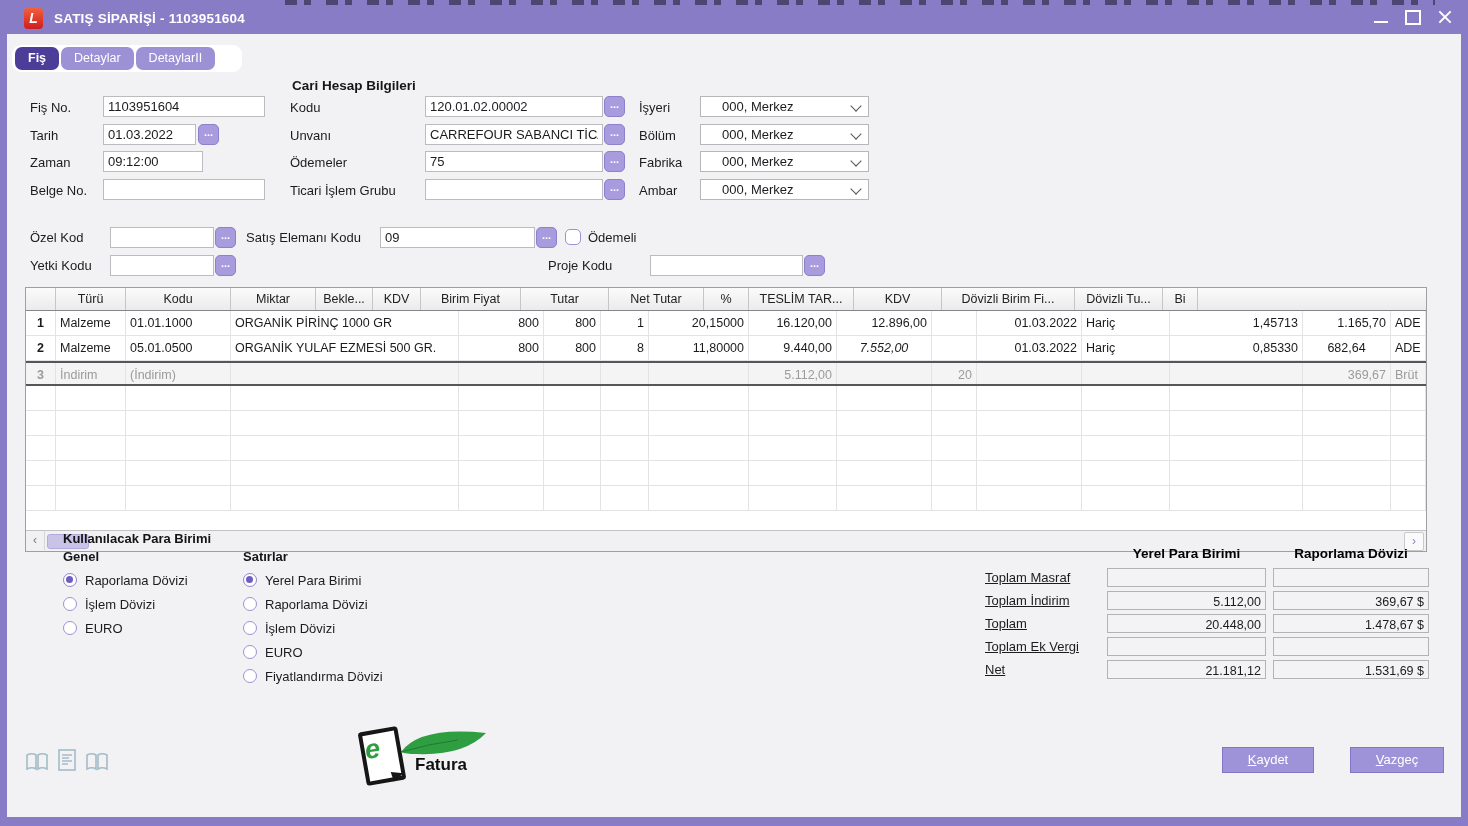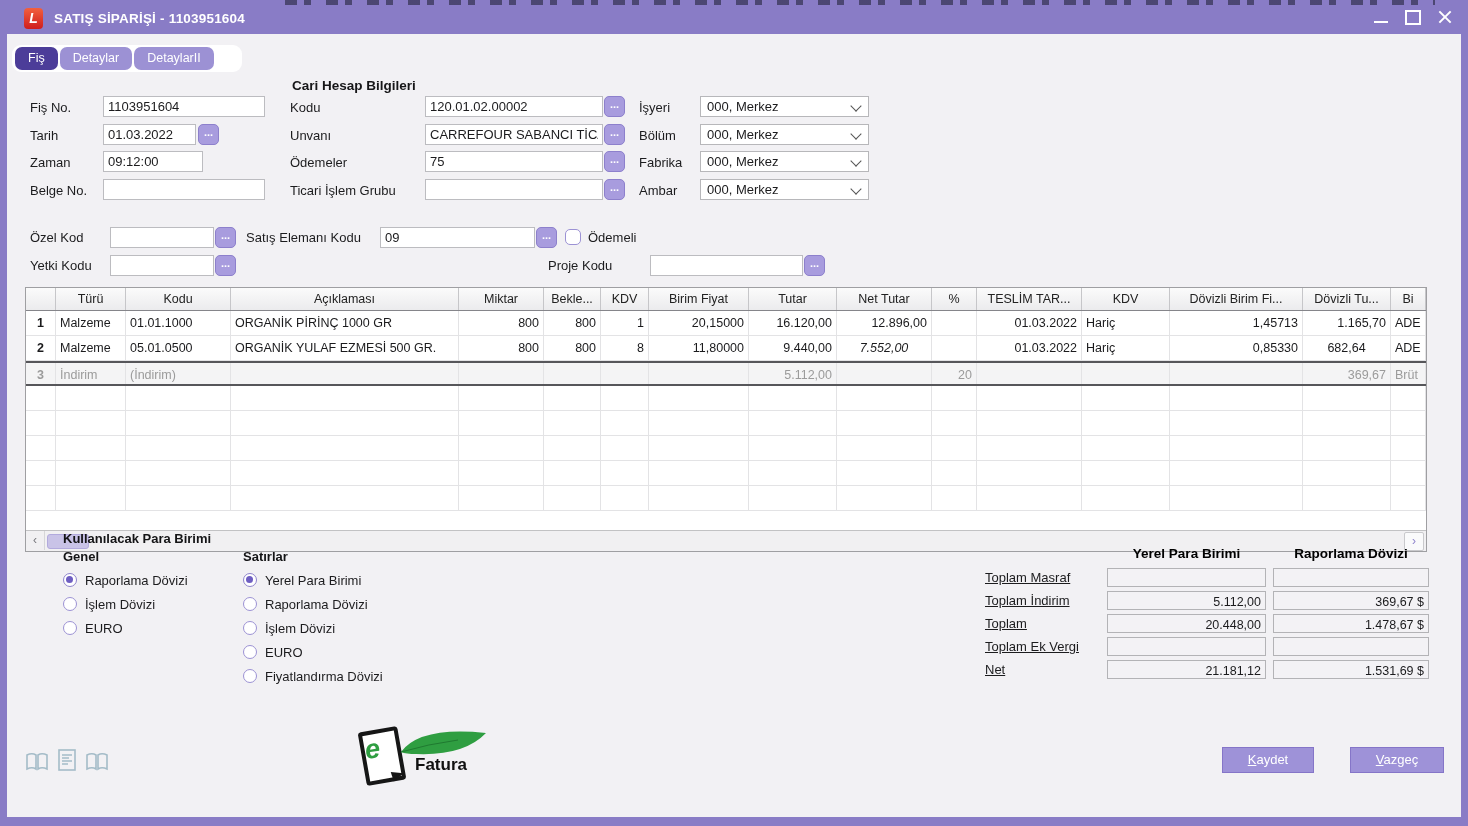--- a/index.html
+++ b/index.html
@@ -15,30 +15,30 @@
   .ctl-min{width:14px;height:2px;background:#fff;margin-top:9px;}
   .ctl-max{width:12px;height:11px;border:2px solid #fff;background:transparent;}
   .ctl-x{position:relative;width:14px;height:14px;}
   .ctl-x::before,.ctl-x::after{content:"";position:absolute;left:6px;top:-1px;width:2px;height:16px;background:#fff;}
   .ctl-x::before{transform:rotate(45deg);} .ctl-x::after{transform:rotate(-45deg);}
   
   .content{position:absolute;left:7px;top:34px;width:1454px;height:783px;background:#f2f1f4;}
   .tabstrip{position:absolute;left:5px;top:11px;width:230px;height:27px;background:#fff;border-radius:9px;
     display:flex;align-items:center;padding-left:3px;box-sizing:border-box;}
   .tab{height:23px;line-height:23px;padding:0 13px;font-size:12.5px;color:#fff;border-radius:7px;white-space:nowrap;}
-  .tab.active{background:#4c3d99;font-weight:normal;}
+  .tab.active{background:#4c3d99;font-weight:bold;}
   .tab.inactive{background:#9c91d4;margin-left:2px;}
   .lbl{position:absolute;font-size:13px;color:#1c1c1e;white-space:nowrap;}
   .hdr{position:absolute;font-size:13.5px;font-weight:bold;color:#161618;white-space:nowrap;}
   .inp{position:absolute;height:21px;border:1px solid #bcbcc0;background:#fff;font-size:13px;padding:0 4px;
     font-family:"Liberation Sans",sans-serif;box-sizing:border-box;color:#1b1b1d;outline:none;}
   .dots{position:absolute;width:21px;height:21px;background:#a89cde;border:1px solid #8d80cc;border-radius:5px;
     color:#fff;font-weight:bold;font-size:11px;line-height:15px;text-align:center;box-sizing:border-box;cursor:pointer;}
   .sel{position:absolute;height:21px;border:1px solid #b7b7ba;background:#fff;font-size:13px;display:flex;
-    align-items:center;padding:0 6px;box-sizing:border-box;color:#1b1b1d;}
+    align-items:center;padding:0 21px;box-sizing:border-box;color:#1b1b1d;}
   .chev{position:absolute;right:8px;top:5px;width:7px;height:7px;border-right:1.6px solid #555;
     border-bottom:1.6px solid #555;transform:rotate(45deg);}
   .chk{position:absolute;width:16px;height:16px;border:1.6px solid #9c92d4;border-radius:5px;background:#fff;box-sizing:border-box;}
   
   .gridwrap{position:absolute;left:18px;top:253px;width:1400px;border:1px solid #9f9fa2;background:#fff;}
   .gbody{height:219px;overflow:hidden;}
   .ghead{display:flex;height:22px;background:linear-gradient(#fbfbfb,#ebebed);border-bottom:1px solid #85858a;}
   .ghead .gcell{border-right:1px solid #c6c6c9;padding-top:4px;text-align:center;color:#222;background:transparent;}
   .grow{display:flex;height:25px;box-sizing:border-box;border-bottom:1px solid #e3e3e5;background:#fff;}
   .gcell{box-sizing:border-box;border-right:1px solid #e3e3e5;font-size:12.5px;padding:5px 4px 0;
@@ -168,21 +168,20 @@
     <div class="dots" style="left:208px;top:221px;">...</div>
     <div class="lbl" style="left:541px;top:224px;">Proje Kodu</div>
     <input class="inp" style="left: 643px; top: 221px; width: 153px;" value="">
     <div class="dots" style="left:797px;top:221px;">...</div>
 
     <div class="gridwrap">
       <div class="ghead" id="ghead">
           <div class="gcell" style="width: 30px;"></div>
           <div class="gcell" style="width: 70px;">Türü</div>
           <div class="gcell" style="width: 105px;">Kodu</div>
-          <div class="gcell" style="width: 228px;">Açıklaması</div>
           <div class="gcell" style="width: 85px;">Miktar</div>
           <div class="gcell" style="width: 57px;">Bekle...</div>
           <div class="gcell" style="width: 48px;">KDV</div>
           <div class="gcell" style="width: 100px;">Birim Fiyat</div>
           <div class="gcell" style="width: 88px;">Tutar</div>
           <div class="gcell" style="width: 95px;">Net Tutar</div>
           <div class="gcell" style="width: 45px;">%</div>
           <div class="gcell" style="width: 105px;">TESLİM TAR...</div>
           <div class="gcell" style="width: 88px;">KDV</div>
           <div class="gcell" style="width: 133px;">Dövizli Birim Fi...</div>

